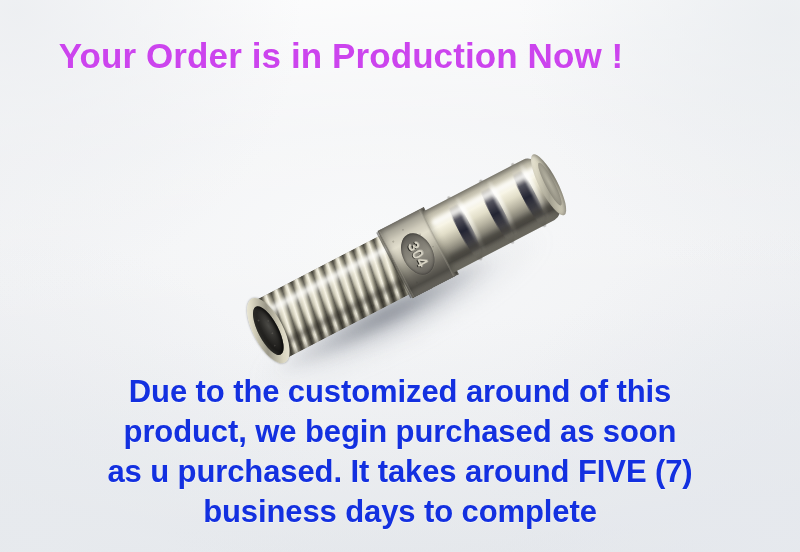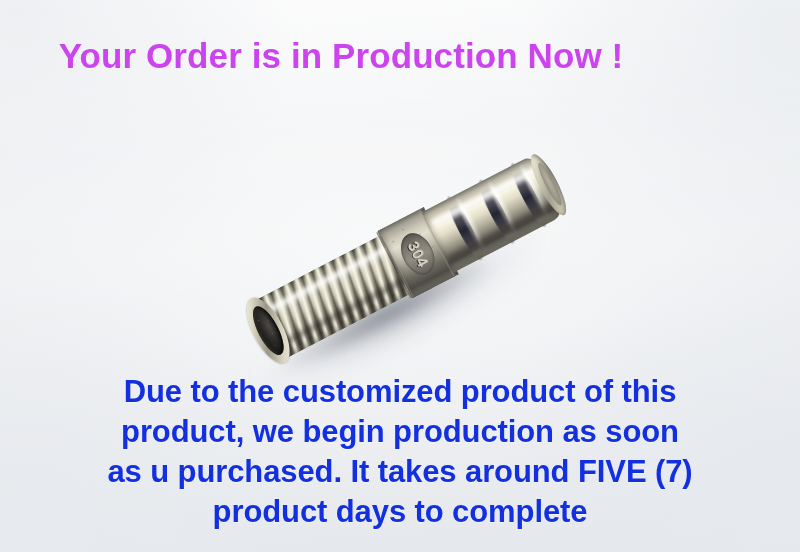--- a/index.html
+++ b/index.html
@@ -443,19 +443,19 @@
       <div class="barb-lip l3"></div>
       <div class="barb-spec"></div>
       <div class="barb-lowband"></div>
       <div class="barb-cap"></div>
       <div class="barb-cap-face"></div>
 
     </div>
   </div>
 
   <div class="bodycopy">
-    <span class="line">Due to the customized product of this</span>
-    <span class="line">product, we begin production as soon</span>
+    <span class="line">Due to the customized around of this</span>
+    <span class="line">product, we begin purchased as soon</span>
     <span class="line">as u purchased. It takes around FIVE (7)</span>
-    <span class="line">product days to complete</span>
+    <span class="line">business days to complete</span>
   </div>
 
 </div>
 
 </body></html>

